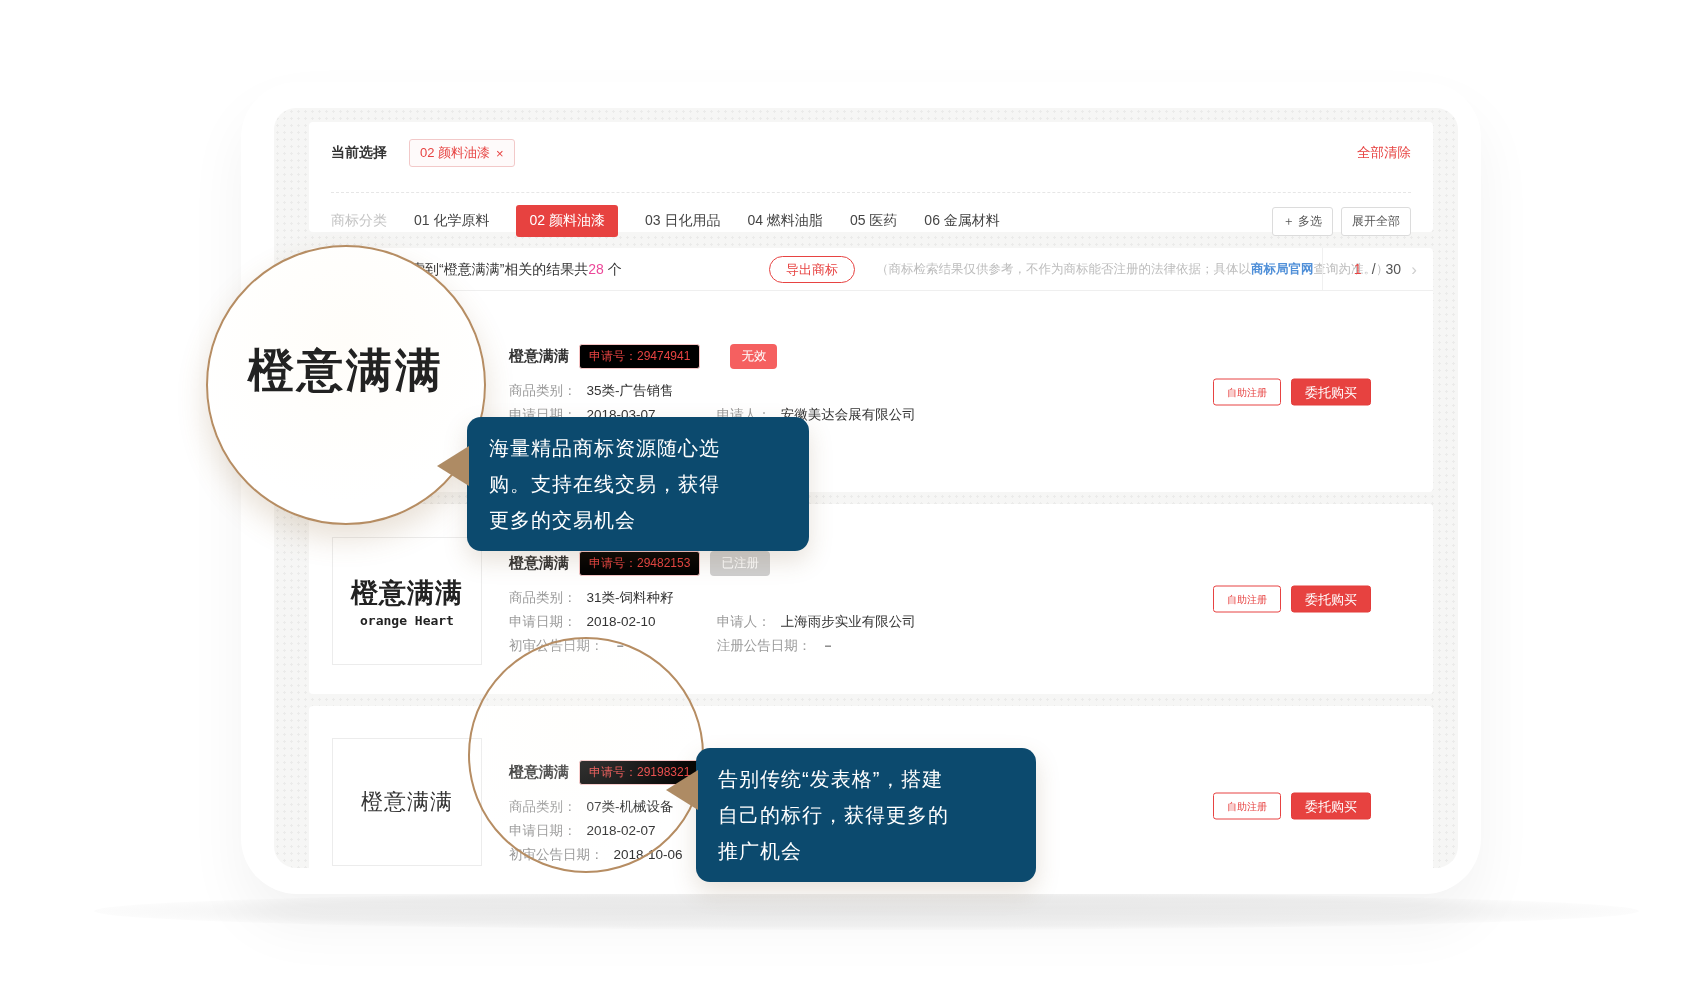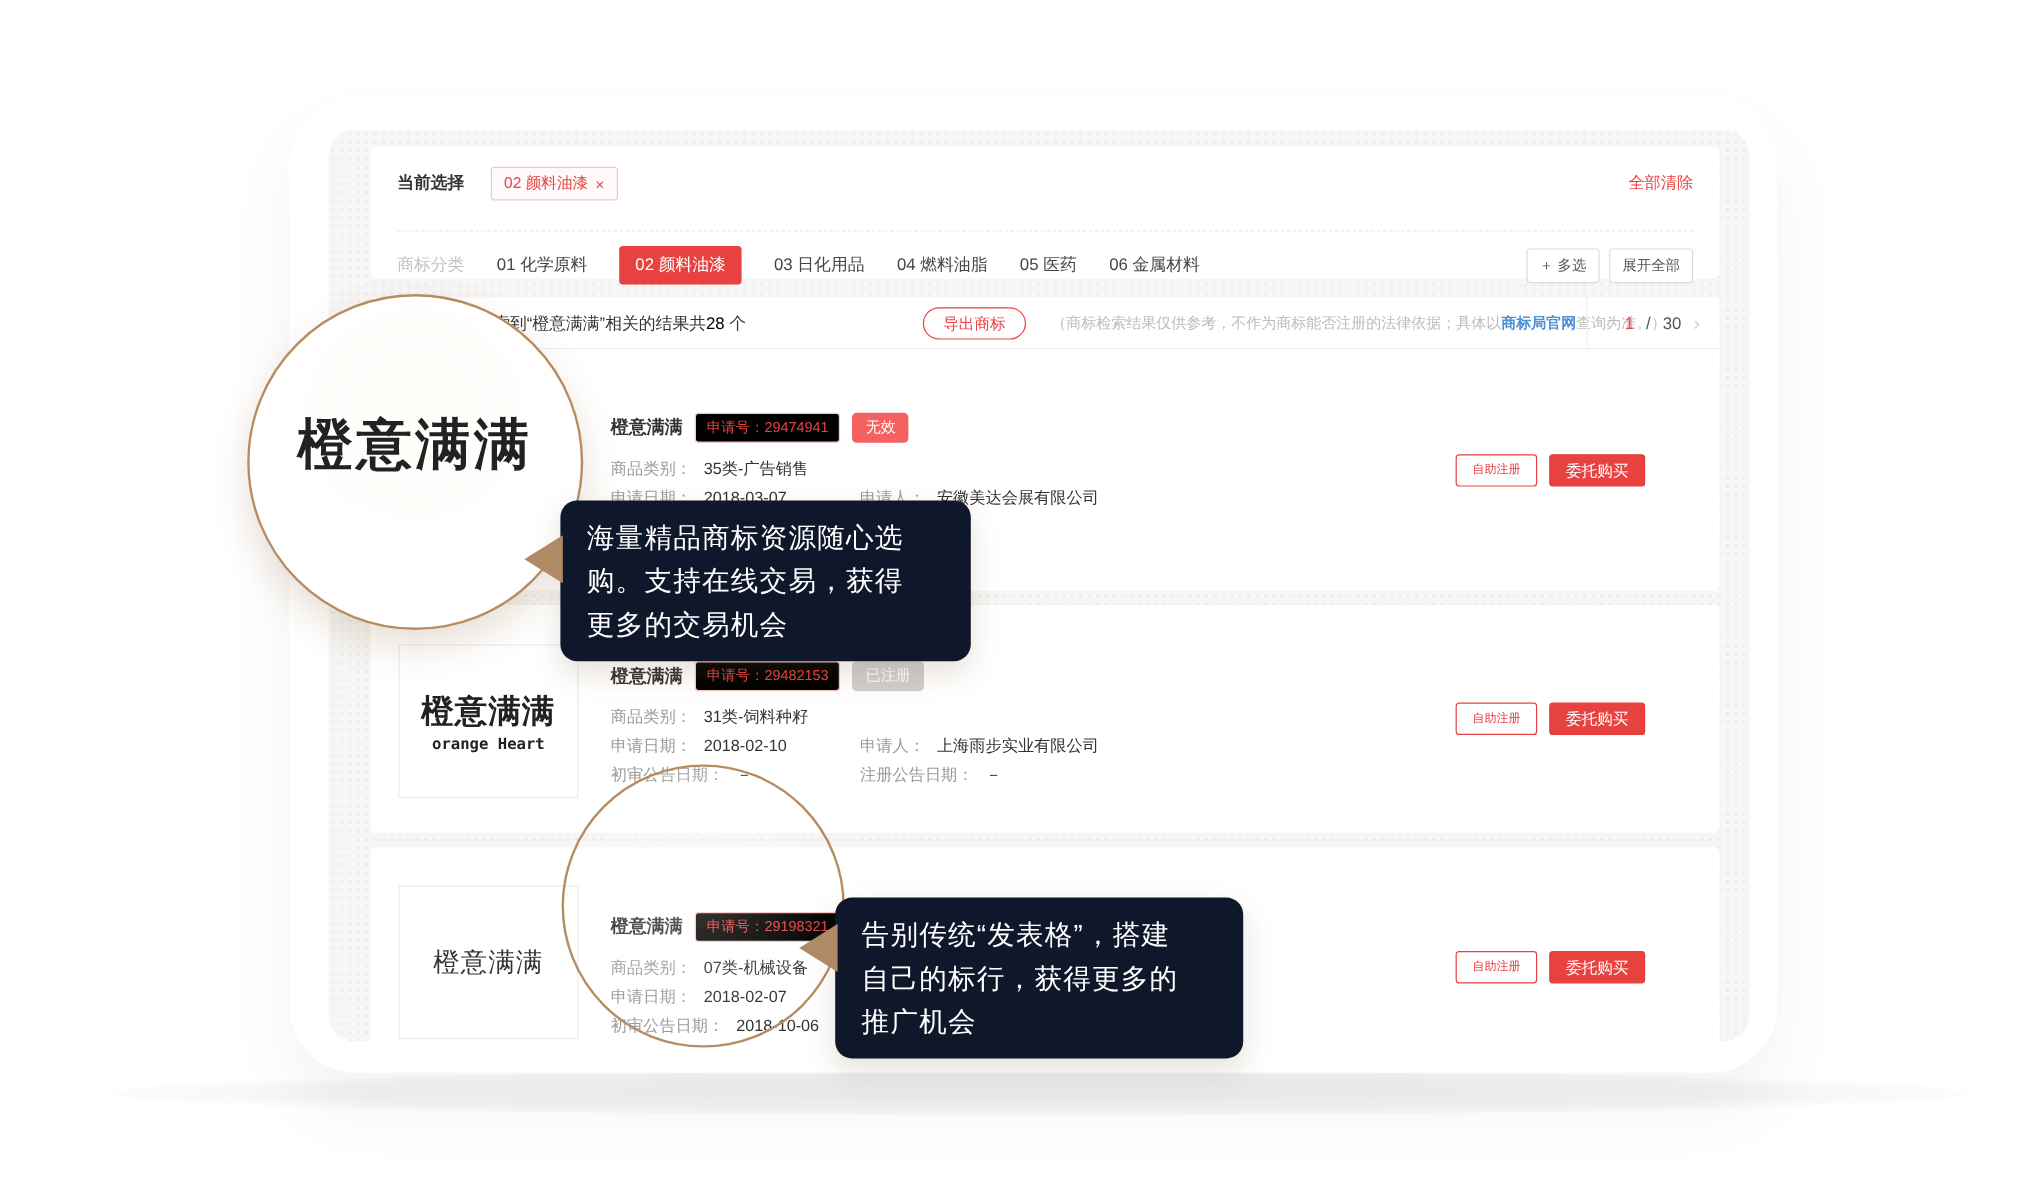--- a/index.html
+++ b/index.html
@@ -41,21 +41,21 @@
   .cat.sel { background:#e74240; color:#fff; padding:7px 13px; border-radius:3px; }
   .fb-actions { margin-left:auto; display:flex; gap:8px; }
   .mini-btn { border:1px solid #dcdcdc; background:#fff; color:#555; font-size:12px;
     padding:5px 10px; border-radius:3px; cursor:pointer; white-space:nowrap; }
 
   
   .results-header { left:35px; top:140px; width:1124px; height:43px; border-radius:4px 4px 0 0;
     border-bottom:1px solid #efefef; }
   .summary { position:absolute; left:60px; top:0; height:42px; line-height:42px;
     font-size:14px; color:#333; white-space:nowrap; }
-  .summary .red { color:#000000; }
+  .summary .red { color:#ec4899; }
   .export-btn { position:absolute; left:460px; top:8px; height:27px; padding:0 16px;
     border:1px solid #e74342; color:#e74342; background:#fff; border-radius:14px;
     font-size:13px; line-height:25px; cursor:pointer; }
   .note { position:absolute; left:567px; top:0; height:42px; line-height:42px;
     font-size:12.5px; color:#bcbcbc; white-space:nowrap; }
   .note .lnk { color:#4f8fd8; font-weight:bold; cursor:pointer; }
   .hdr-div { position:absolute; left:1013px; top:0; bottom:0; border-left:1px solid #f0f0f0; }
   .pager { position:absolute; left:1013px; right:0; top:0; height:42px;
     display:flex; align-items:center; justify-content:center; gap:10px; font-size:14px; }
   .chev { color:#cfcfcf; font-size:17px; cursor:pointer; line-height:1; }
@@ -74,21 +74,21 @@
     font-size:27px; color:#222; letter-spacing:1px; }
   .thumb-sub { font-family:"DejaVu Sans Mono","Liberation Mono",monospace; font-weight:bold;
     font-size:13px; color:#222; margin-top:2px; }
   .thumb-plain { font-size:22px; color:#333; letter-spacing:1px; }
   .rtext { position:absolute; left:200px; top:0; right:230px; }
   .title-line { display:flex; align-items:center; gap:10px; }
   .tm-name { font-size:15px; font-weight:bold; color:#333; }
   .appno { border:1px solid #f6c5c5; background:#000000; color:#e74342; font-size:12px;
     padding:3px 9px; border-radius:3px; white-space:nowrap; }
   .status { color:#fff; font-size:12.5px; padding:4px 11px; border-radius:4px; white-space:nowrap; }
-  .st-red { background:#f56060; }
+  .st-red { background:#f56060;margin-left:20px; }
   .st-gray { background:#cfcfcf; }
   .info-line { font-size:13.5px; color:#333; height:24px; line-height:24px; white-space:nowrap; }
   .info-line .lab { color:#9a9a9a; margin-right:10px;font-family:Liberation Serif, serif; }
   .col1 { display:inline-block; width:204px; }
   .row-actions { position:absolute; right:62px; top:50%; transform:translateY(-50%);
     display:flex; gap:10px; }
   .btn-outline { border:1px solid #e74342; color:#e74342; background:#fff; font-size:10px;
     height:27px; padding:0 13px; border-radius:3px; line-height:25px; cursor:pointer; white-space:nowrap; }
   .btn-solid { border:1px solid #e33c3a; color:#fff; background:#e74240; font-size:13px;
     height:27px; padding:0 13px; border-radius:3px; line-height:25px; cursor:pointer; white-space:nowrap; }
@@ -98,22 +98,22 @@
     border-radius:50%; border:2px solid #b68d63;
     background:radial-gradient(circle at 50% 35%, #fffdf9 0%, #ffffff 70%);
     box-shadow:0 14px 30px rgba(140,100,50,.20);
     display:flex; align-items:center; justify-content:center; }
   .lens1-text { font-size:46px; font-weight:bold; color:#222; letter-spacing:3px;
     transform:translateY(-14px); }
   .lens2 { position:absolute; left:452px; top:637px; width:236px; height:236px;
     border-radius:50%; border:2px solid #b68d63;
     background:radial-gradient(circle at 45% 40%, rgba(255,252,246,.25), rgba(255,255,255,0) 70%); }
 
-  .tip { position:absolute; background:#0f172a; color:#fff; border-radius:14px;
-    padding:13px 22px; font-size:23px; line-height:36px; letter-spacing:1px;
+  .tip { position:absolute; background:#0c4a6e; color:#fff; border-radius:14px;
+    padding:13px 22px; font-size:20px; line-height:36px; letter-spacing:1px;
     box-shadow:0 10px 24px rgba(120,90,50,.18); }
   .tip:before { content:""; position:absolute; left:-30px; width:0; height:0;
     border-top:20px solid transparent; border-bottom:20px solid transparent;
     border-right:32px solid #ae8b64; }
   .tip1 { left:451px; top:417px; width:342px; }
   .tip1:before { top:29px; }
   .tip2 { left:680px; top:748px; width:340px; }
   .tip2:before { top:22px; }
 </style>
 </head>

